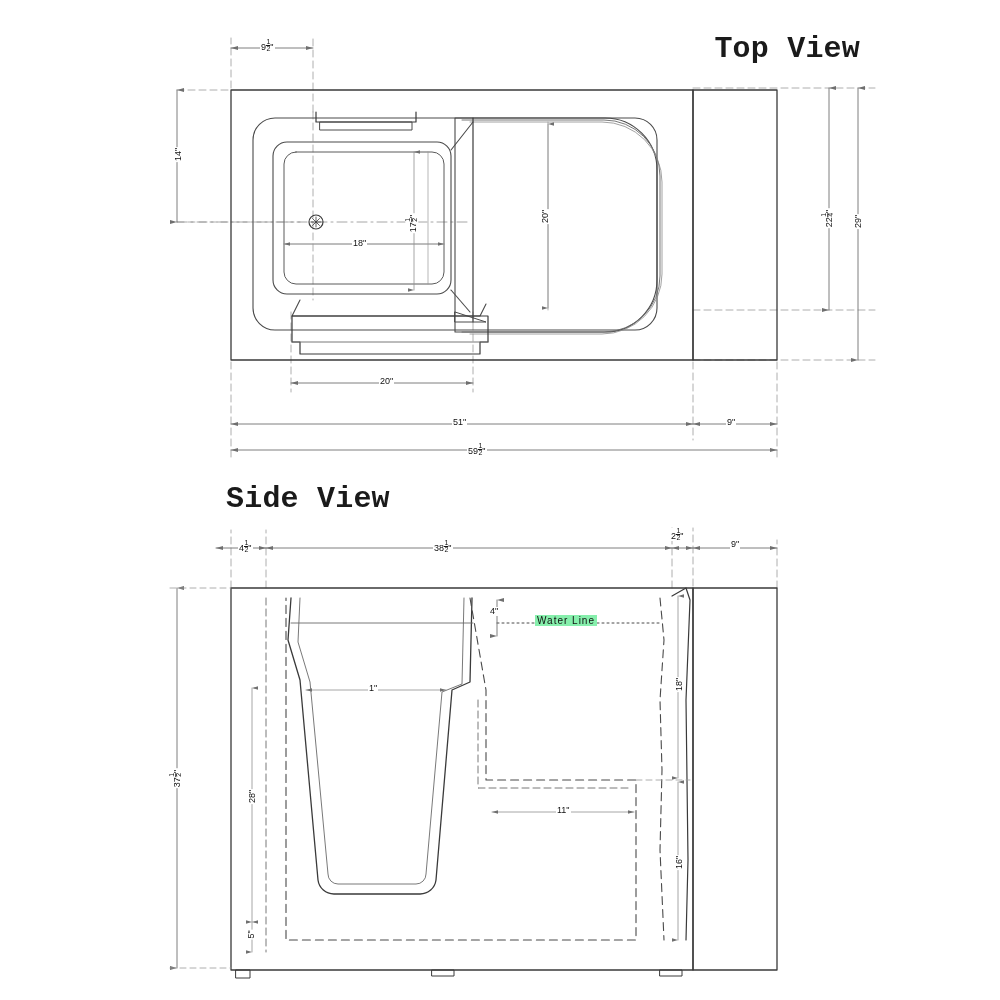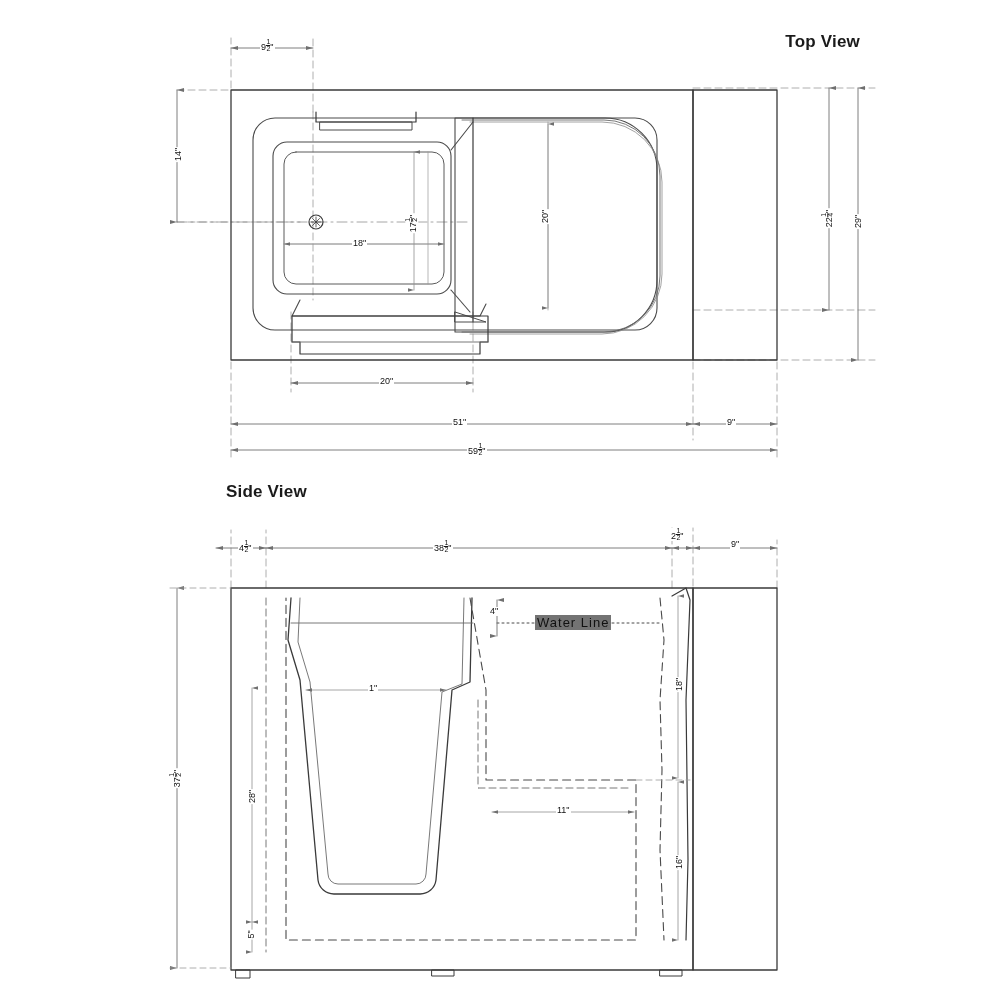--- a/index.html
+++ b/index.html
@@ -13,23 +13,23 @@
     position: relative;
     width: 1000px; height: 1000px;
     background: #ffffff;
   }
   svg.drawing {
     position: absolute; left: 0; top: 0;
     width: 1000px; height: 1000px;
   }
   .view-title {
     position: absolute;
-    font-family: Liberation Sans, sans-serif;
+    font-family: Liberation Mono, monospace;
     font-weight: bold;
-    font-size: 17px;
+    font-size: 30px;
     color: #1a1a1a;
     letter-spacing: 0.2px;
     white-space: nowrap;
   }
   #top-view-title { right: 140px; top: 32px; }
   #side-view-title { left: 212px; top: 482px; margin-left: 14px; }
 
   .dim-label {
     position: absolute;
     font-family: "Liberation Sans", sans-serif;
@@ -47,24 +47,24 @@
     font-size: 7px;
     line-height: 0.85;
     text-align: center;
     margin-left: 0.4px;
   }
   .frac .n { display: block; }
   .frac .d { display: block; border-top: 1px solid #111; }
   .waterline-label {
     position: absolute;
     font-family: "Liberation Sans", sans-serif;
-    font-size: 13px;
+    font-size: 10px;
     color: #111;
     letter-spacing: 1px;
-    background: #737373;
+    background: #86efac;
     padding: 0 2px;
     white-space: nowrap;
   }
   
   #certs {
     position: absolute;
     left: 825px; top: 888px;
     width: 160px; height: 62px;
   }
   .cert-ul {

